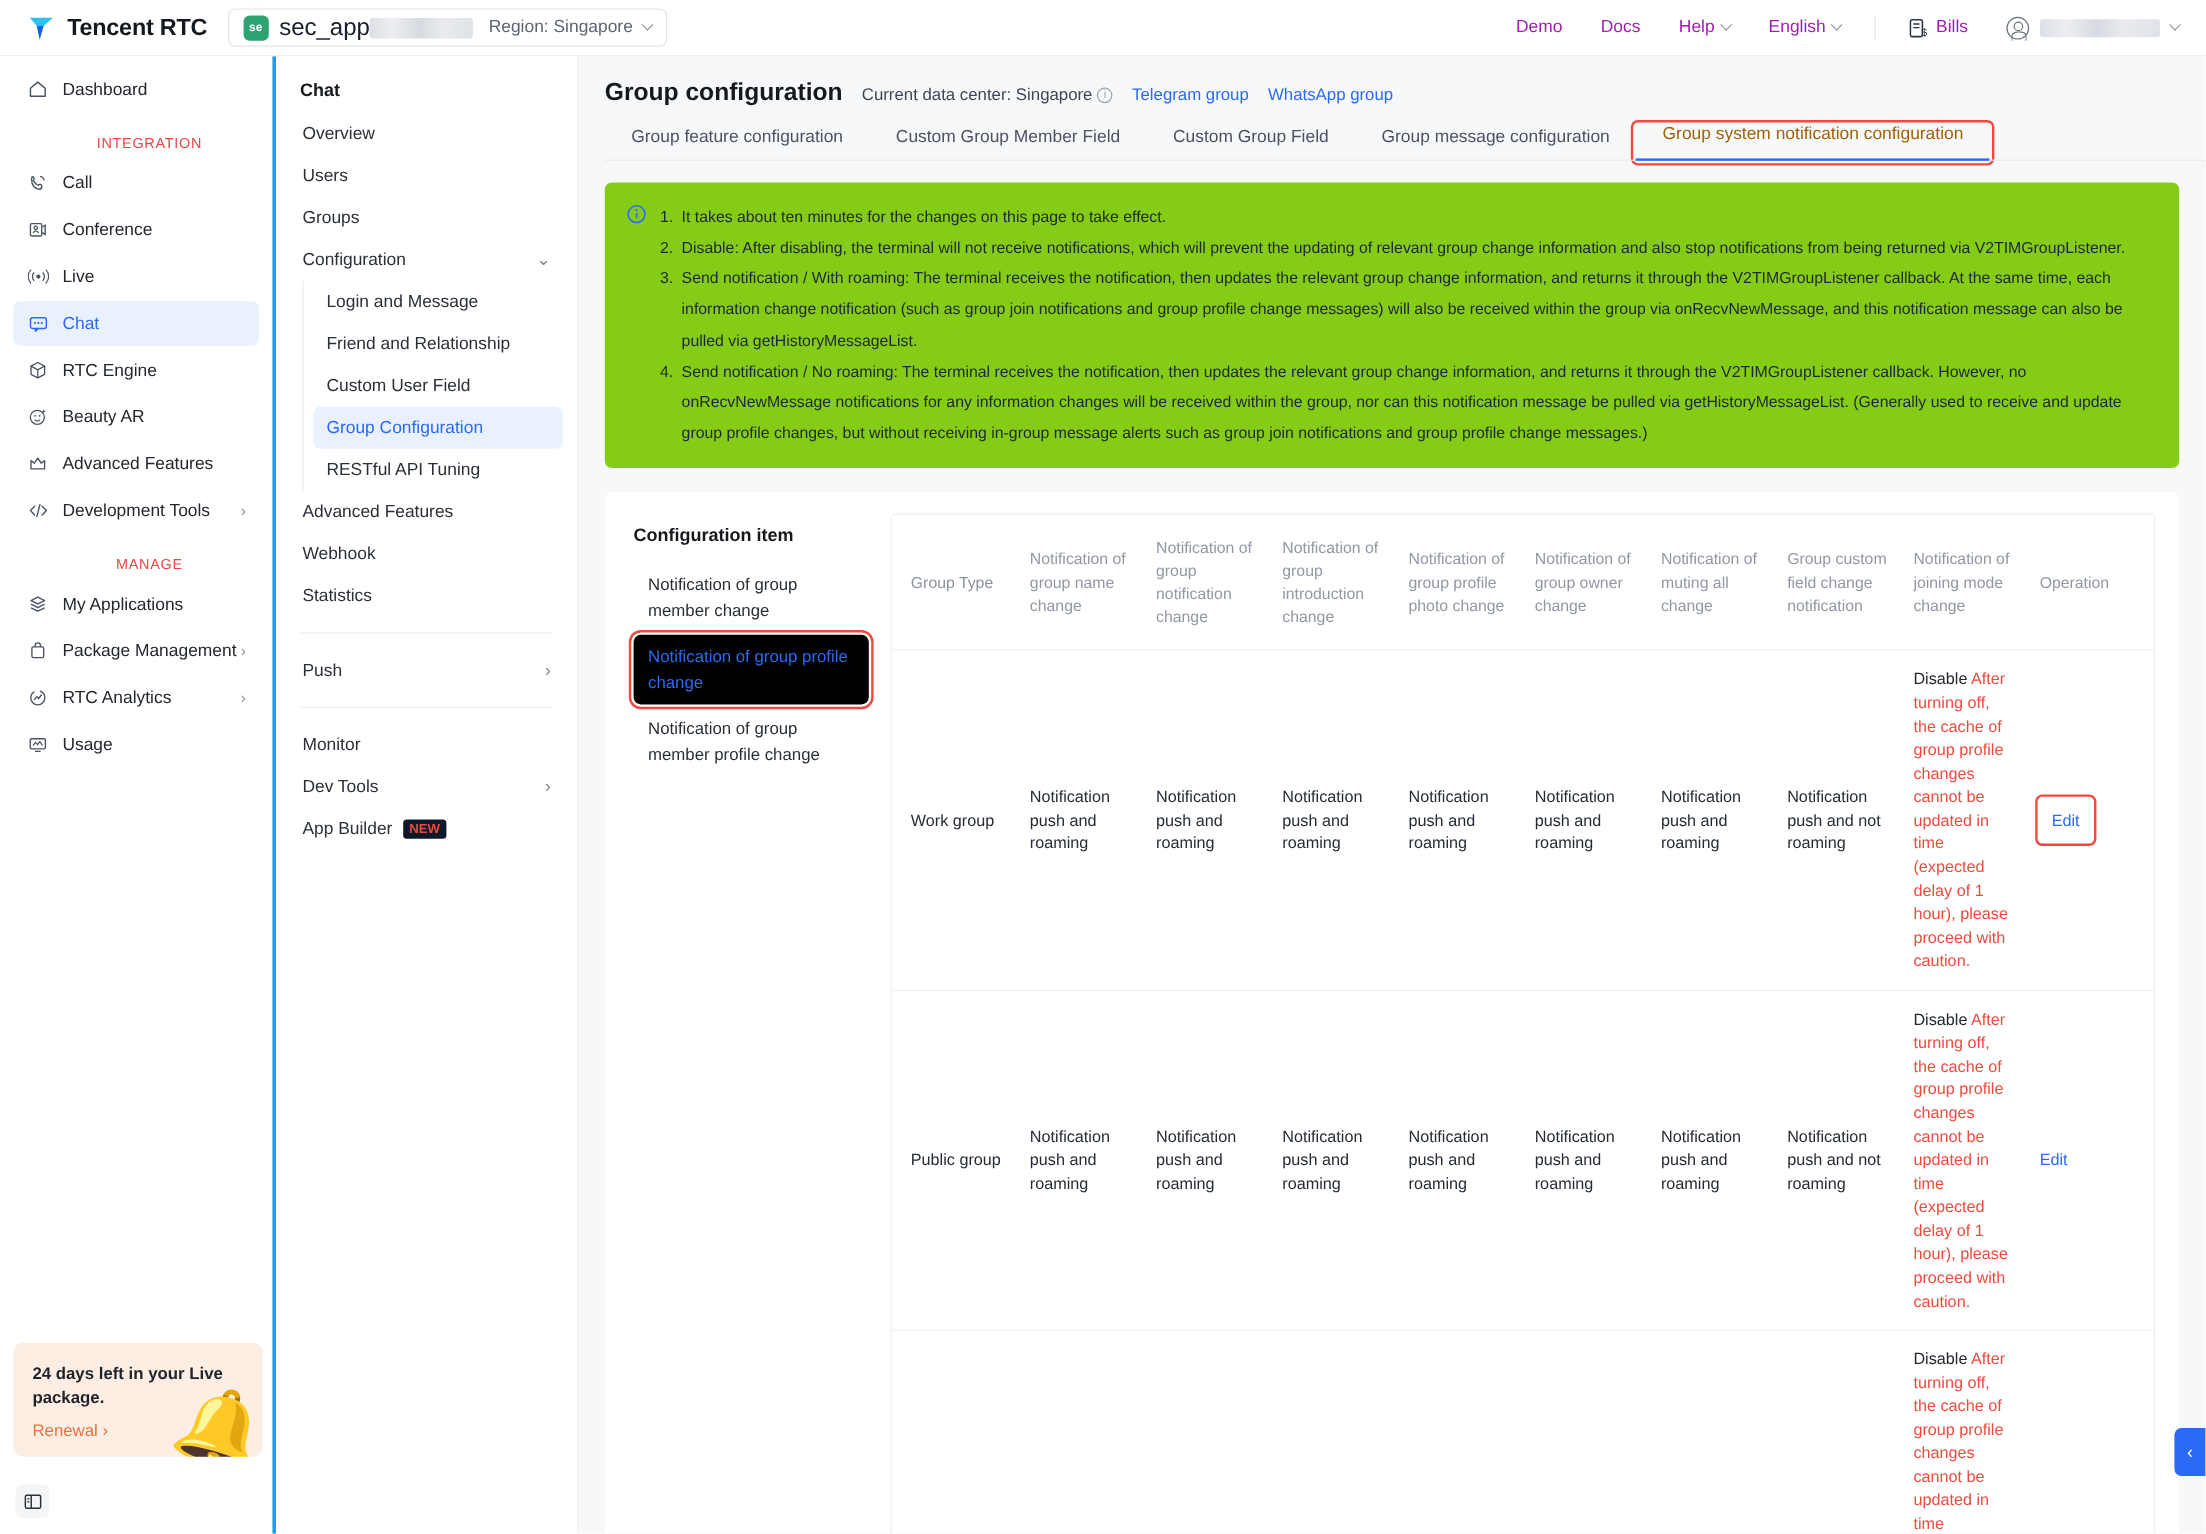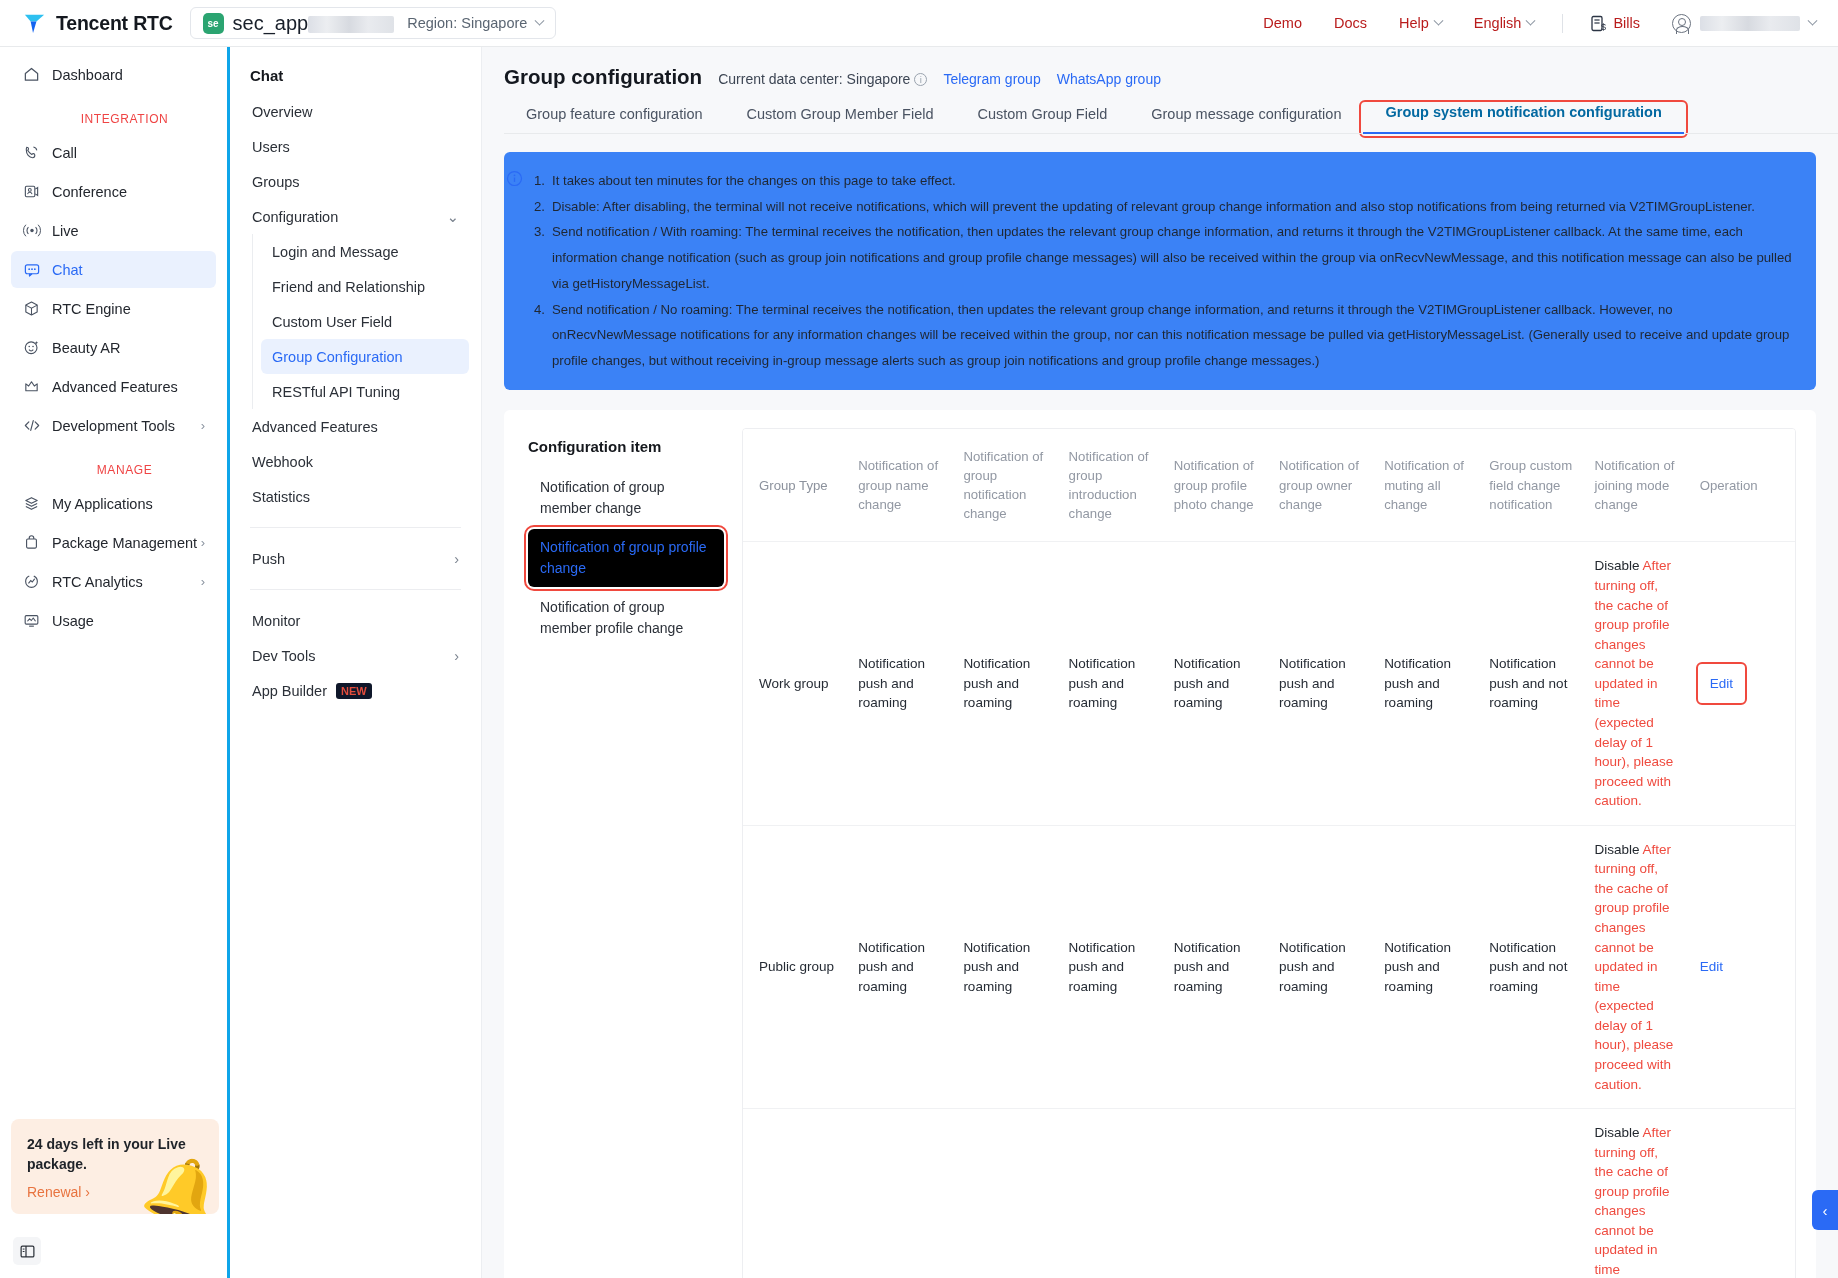--- a/index.html
+++ b/index.html
@@ -36,21 +36,21 @@
     background: linear-gradient(90deg,#dcdfe6 0%,#eceef1 22%,#d7dae0 48%,#e9ebef 70%,#dfe2e7 100%);
     border-radius: 2px;
   }
   .app-region { font-size: 14.5px; color: #5a6572; white-space: nowrap; margin-left: 4px;}
   .caret { display:inline-block; width:8px; height:8px; border-right:1.6px solid #8b94a0;
            border-bottom:1.6px solid #8b94a0; transform: rotate(45deg) translate(-2px,-2px); }
   .caret.sm { width:7px; height:7px; border-width:1.5px; }
 
   #topnav { margin-left: auto; display: flex; align-items: center; gap: 0; padding-right: 22px; }
   #topnav .tn {
-    font-size: 14.5px; color: #b91c1c; padding: 0 16px; cursor: pointer;
+    font-size: 14.5px; color: #a21caf; padding: 0 16px; cursor: pointer;
     display: flex; align-items: center; gap: 6px; height: 47px; line-height: 47px;
   }
   #topnav .sep { width: 1px; height: 19px; background: #dfe2e7; margin: 0 12px; }
   .avatar-ring {
     width: 19px; height: 19px; border-radius: 50%; border: 1.5px solid #6b7380;
     position: relative;
   }
   .avatar-ring::before{content:'';position:absolute;left:5px;top:3.5px;width:6px;height:6px;border-radius:50%;border:1.3px solid #6b7380;}
   .avatar-ring::after{content:'';position:absolute;left:2.5px;top:11px;width:11px;height:7px;border-radius:50% 50% 0 0;border:1.3px solid #6b7380;border-bottom:none;}
 
@@ -123,31 +123,31 @@
     display:inline-block;width:13px;height:13px;border-radius:50%;border:1.1px solid #9aa3ae;
     font-size:9.5px;line-height:12px;text-align:center;color:#9aa3ae;margin-left:4px;vertical-align:1px;
   }
   .hlink { font-size: 14px; color: #2a6af5; cursor: pointer; }
 
   #tabs { display: flex; align-items: flex-end; padding-left: 22px; margin-top: 15px; position: relative;}
   #tabs .tab {
     font-size: 14.5px; color: #4a5362; padding: 0 22px 12px 22px; cursor: pointer; white-space: nowrap;
   }
   #tabs .tab:first-child { padding-left: 6px; }
-  #tabs .tab.active { color: #0369a1; font-weight: bold; }
+  #tabs .tab.active { color: #a16207; }
   #tabs .tab.active::after {
     content:''; display:block; position:relative; top:12px; height:2px; background:#2a6af5;
     margin: 0 -22px;
   }
   .redbox { outline: 2.5px solid #f0493e; outline-offset: 2px; border-radius: 2px; }
   #tab-underline { position:absolute; left:22px; right:0; bottom:0; height:1px; background:#e8eaec; }
 
   #notice {
-    margin: 18px 22px 0 22px; background: #3b82f6; border-radius: 6px;
-    padding: 16px 20px 16px 2px; display: flex; gap: 11px;
+    margin: 18px 22px 0 22px; background: #84cc16; border-radius: 6px;
+    padding: 16px 20px 16px 18px; display: flex; gap: 11px;
   }
   #notice .nico { flex: none; margin-top: 2px; }
   #notice ol { list-style: none; counter-reset: n; }
   #notice li {
     counter-increment: n; font-size: 13.2px; color: #1f2733; line-height: 1.95;
     position: relative; padding-left: 18px;
   }
   #notice li::before { content: counter(n) "."; position: absolute; left: 0; color: #1f2733; }
 
   #card {

